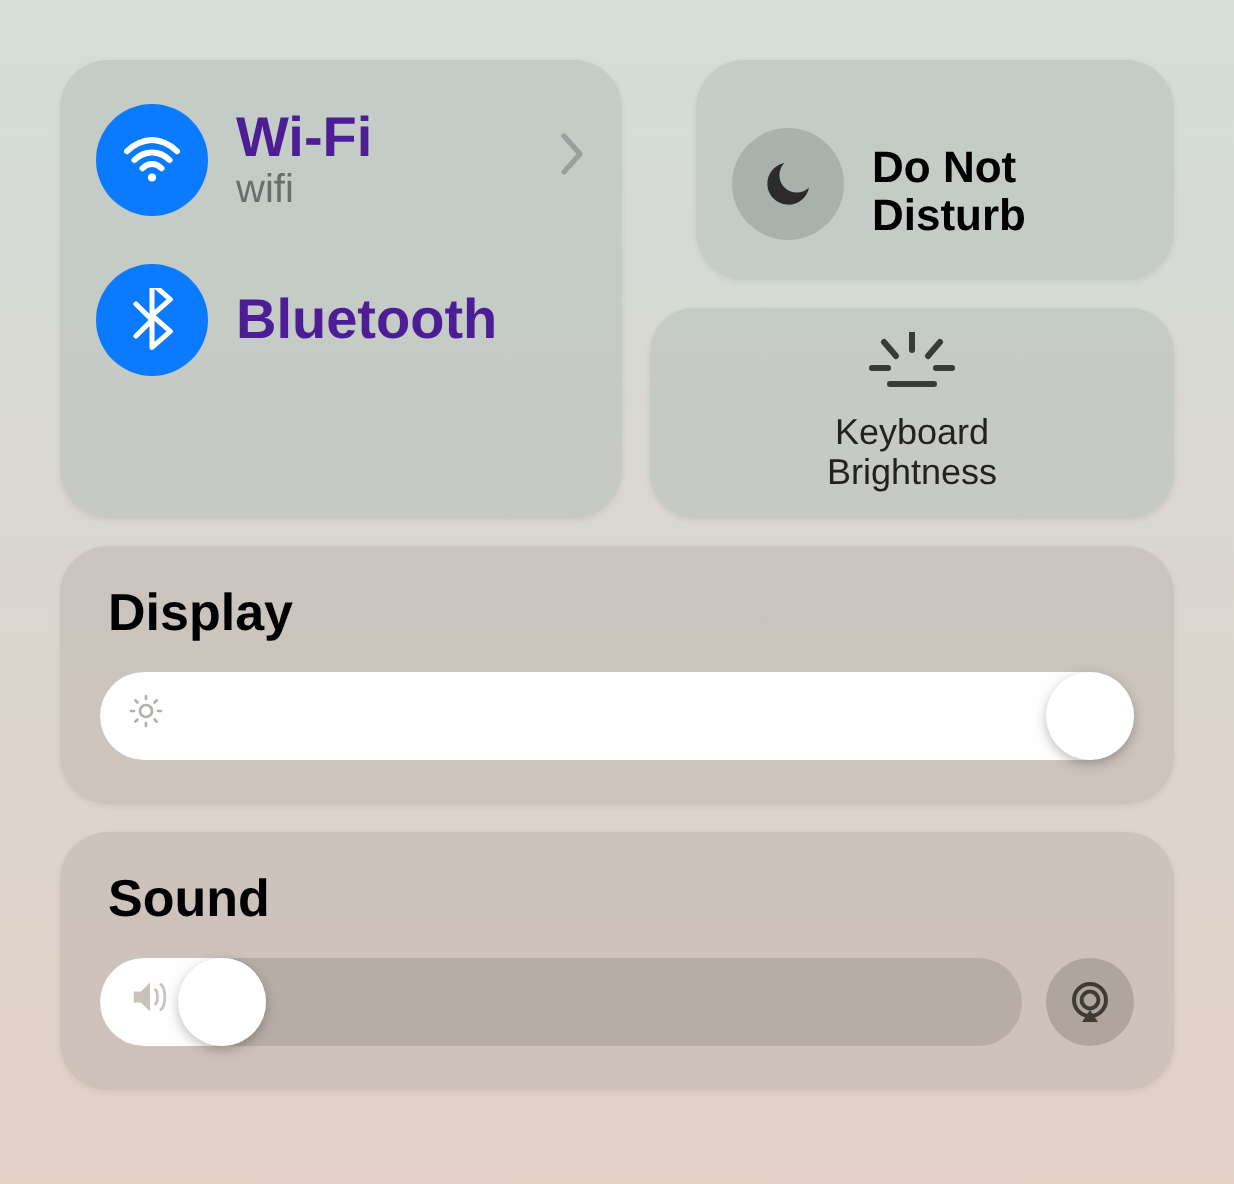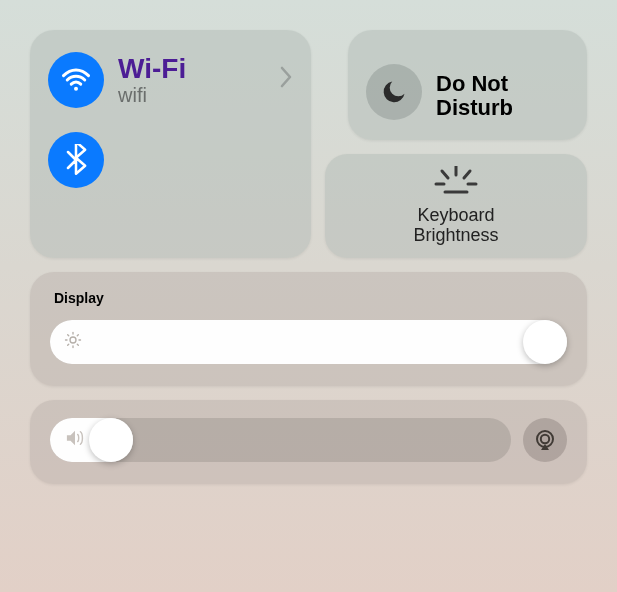--- a/index.html
+++ b/index.html
@@ -117,21 +117,21 @@
     border: 9px solid #e60000;
     pointer-events: none;
   }
   .slider-card {
     background: rgba(180,170,165,0.40);
     border-radius: 24px;
     padding: 18px 20px 22px;
     box-shadow: 0 1px 3px rgba(0,0,0,0.07);
   }
   .slider-title {
-    font-size: 14px;
+    font-size: 26px;
     font-weight: 600;
     color: #000;
     margin-bottom: 14px;
     padding-left: 4px;
   }
   .slider-body {
     display: flex;
     align-items: center;
     gap: 12px;
   }
@@ -205,20 +205,21 @@
         </div>
       </div>
 
       <div class="conn-row">
         <div class="icon-circle icon-blue">
           <svg width="26" height="32" viewBox="0 0 20 28" fill="none">
             <path d="M10 2v24l8-7-8-7 8-7-8-7zM10 14L3 7m7 7l-7 7" stroke="#fff" stroke-width="2.2" stroke-linejoin="round" stroke-linecap="round" fill="none"></path>
           </svg>
         </div>
         <div class="conn-text">
+          <div class="conn-title">Bluetooth</div>
         </div>
       </div>
 
 
     </div>
 
     <div class="right-col">
 
       <div class="dnd-card">
         <div class="moon-circle">
@@ -273,20 +274,21 @@
                 <line x1="17.7" y1="6.3" x2="19.1" y2="4.9"></line>
             </g>
           </svg>
         </span>
         <div class="slider-thumb" id="display-thumb" style="left: calc(100% - 44px);"></div>
       </div>
     </div>
   </div>
 
   <div class="slider-card">
+    <div class="slider-title">Sound</div>
     <div class="slider-body">
       <div class="slider-track" id="sound-slider">
         <div class="slider-fill" id="sound-fill" style="width: 18%;"></div>
         <span class="slider-icon">
           <svg width="22" height="18" viewBox="0 0 24 20" fill="none">
             <path d="M3 7h4l5-5v16l-5-5H3z" fill="#c8c2bd"></path>
             <path d="M15 6c1.5 1.2 1.5 6.8 0 8" stroke="#c8c2bd" stroke-width="1.6" stroke-linecap="round"></path>
             <path d="M18 3c3 2.3 3 11.7 0 14" stroke="#c8c2bd" stroke-width="1.6" stroke-linecap="round"></path>
           </svg>
         </span>

